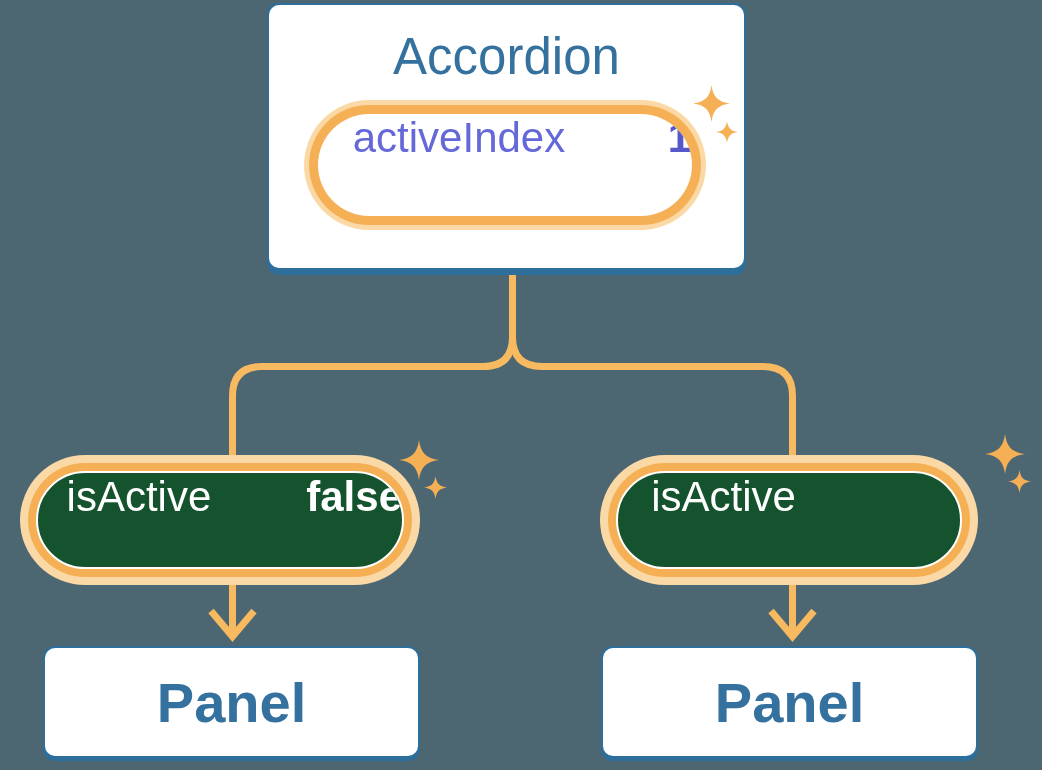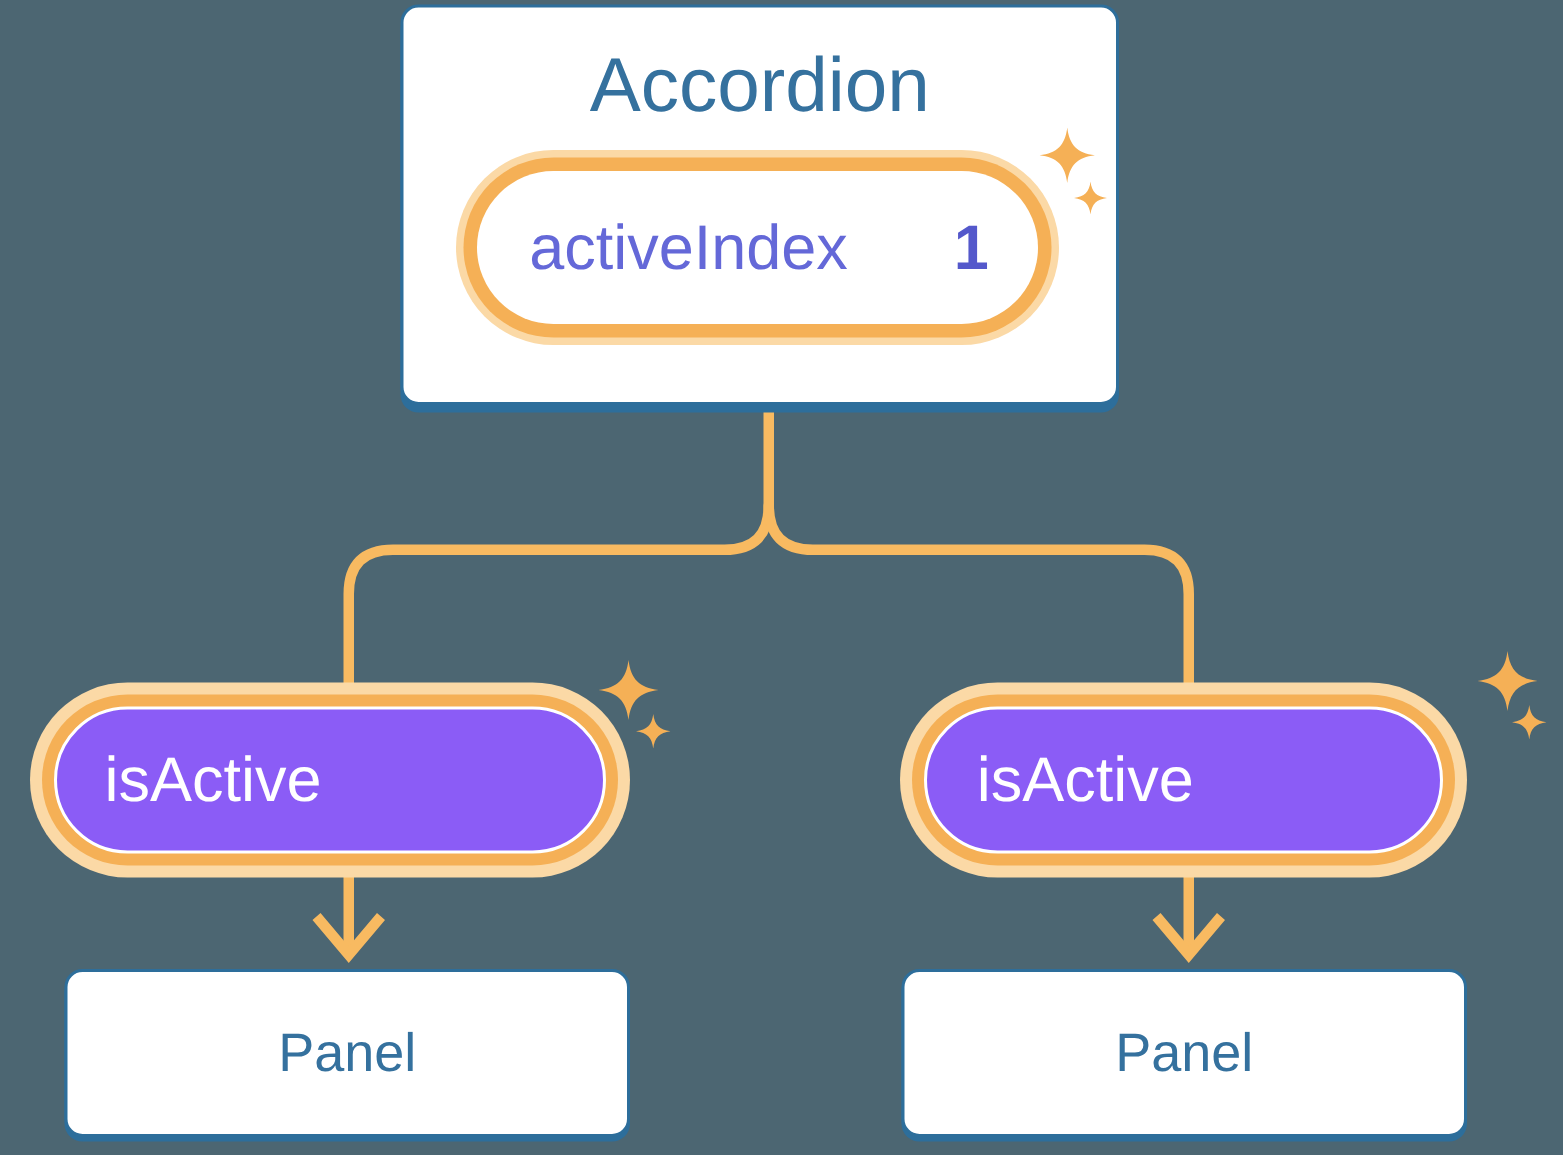--- a/index.html
+++ b/index.html
@@ -14,42 +14,42 @@
   .blue-box{
     position:absolute;background:#ffffff;border:2px solid #2d6e9b;border-radius:12px;
     box-sizing:border-box;display:flex;align-items:center;justify-content:center;
   }
   #accordion-card{left:267px;top:3px;width:479px;height:267px;
     box-shadow:0 5px 0 #2d6e9b;flex-direction:column;justify-content:flex-start;}
   .card-title{margin-top:24px;font-size:51px;font-weight:500;color:#35719e;line-height:1.1;}
   .panel-box{top:646px;width:377px;height:112px;box-shadow:0 3px 0 #2d6e9b;}
   #panel-left{left:43px;}
   #panel-right{left:601px;}
-  .panel-title{font-size:36px;font-weight:400;color:#35719e;}
+  .panel-title{font-size:56px;font-weight:700;color:#35719e;}
 
   
   .pill-wrap{position:absolute;background:#fbd9a6;border-radius:999px;box-sizing:border-box;}
   .pill-ring{width:100%;height:100%;background:#f5b056;border-radius:999px;box-sizing:border-box;}
   .pill-core{width:100%;height:100%;border-radius:999px;box-sizing:border-box;
-    display:flex;align-items:center;overflow:hidden;}
+    display:flex;align-items:flex-start;overflow:hidden;gap:32px;}
 
   
   #state-pill{left:304px;top:100px;width:402px;height:130px;padding:5px;}
   #state-pill .pill-ring{padding:9px;}
   #state-pill .pill-core{background:#ffffff;}
   #state-pill .cell-label{width:282px;display:flex;align-items:center;justify-content:center;
     font-size:42px;color:#6468d8;}
   #state-pill .divider{width:3px;background:#f5b056;}
   #state-pill .cell-value{flex:1;display:flex;align-items:center;justify-content:center;
     font-size:42px;font-weight:700;color:#5458cb;}
 
   
   .prop-pill{top:455px;height:130px;padding:8px;}
   .prop-pill .pill-ring{padding:8px;}
-  .prop-pill .pill-core{background:#8b5cf6;border:2.5px solid #ffffff;}
+  .prop-pill .pill-core{background:#14532d;border:2.5px solid #ffffff;}
   .prop-pill .cell-label{display:flex;align-items:center;justify-content:center;
     font-size:42px;color:#ffffff;}
   .prop-pill .divider{width:2.5px;background:#ffffff;}
   .prop-pill .cell-value{flex:1;display:flex;align-items:center;justify-content:center;
     font-size:42px;font-weight:700;color:#ffffff;}
   #prop-pill-left{left:20px;width:400px;}
   #prop-pill-left .cell-label{width:208px;}
   #prop-pill-right{left:600px;width:378px;}
   #prop-pill-right .cell-label{width:211px;}
 
@@ -90,20 +90,21 @@
         <div class="cell-value">1</div>
       </div>
     </div>
   </div>
 
   <div id="prop-pill-left" class="pill-wrap prop-pill">
     <div class="pill-ring">
       <div class="pill-core">
         <div class="cell-label">isActive</div>
         <div class="divider"></div>
+        <div class="cell-value">false</div>
       </div>
     </div>
   </div>
 
   <div id="prop-pill-right" class="pill-wrap prop-pill">
     <div class="pill-ring">
       <div class="pill-core">
         <div class="cell-label">isActive</div>
         <div class="divider"></div>
       </div>

